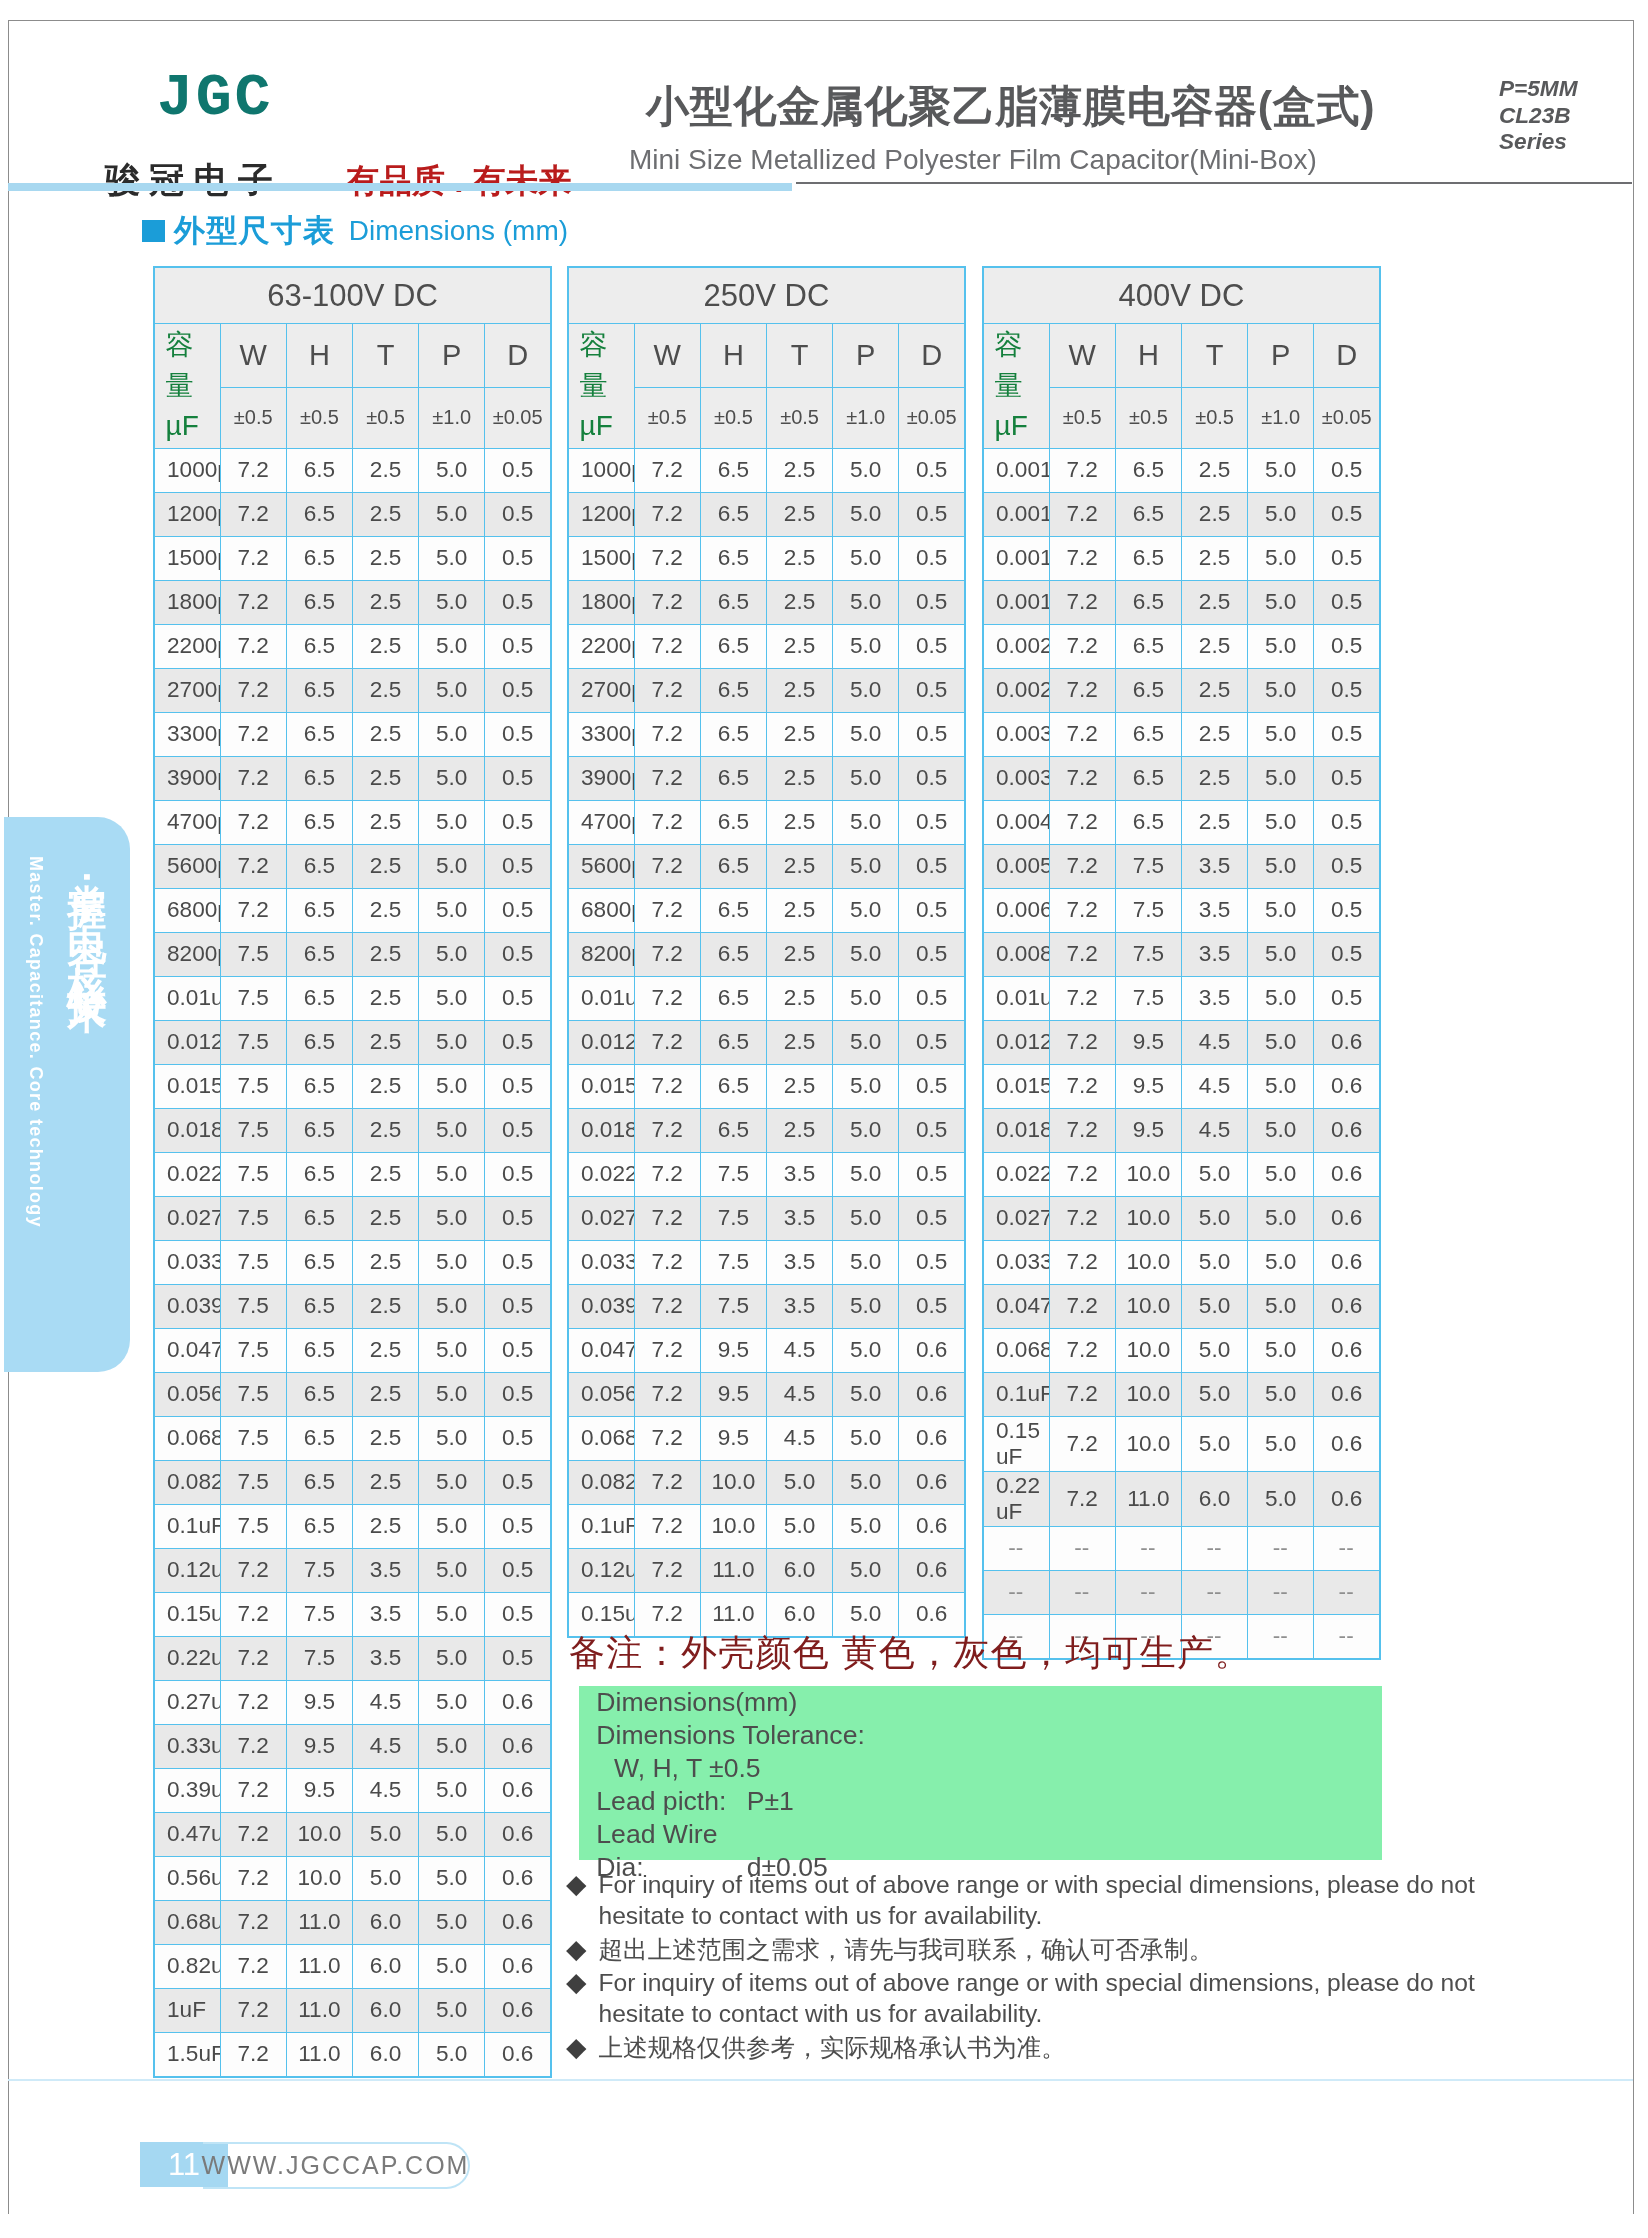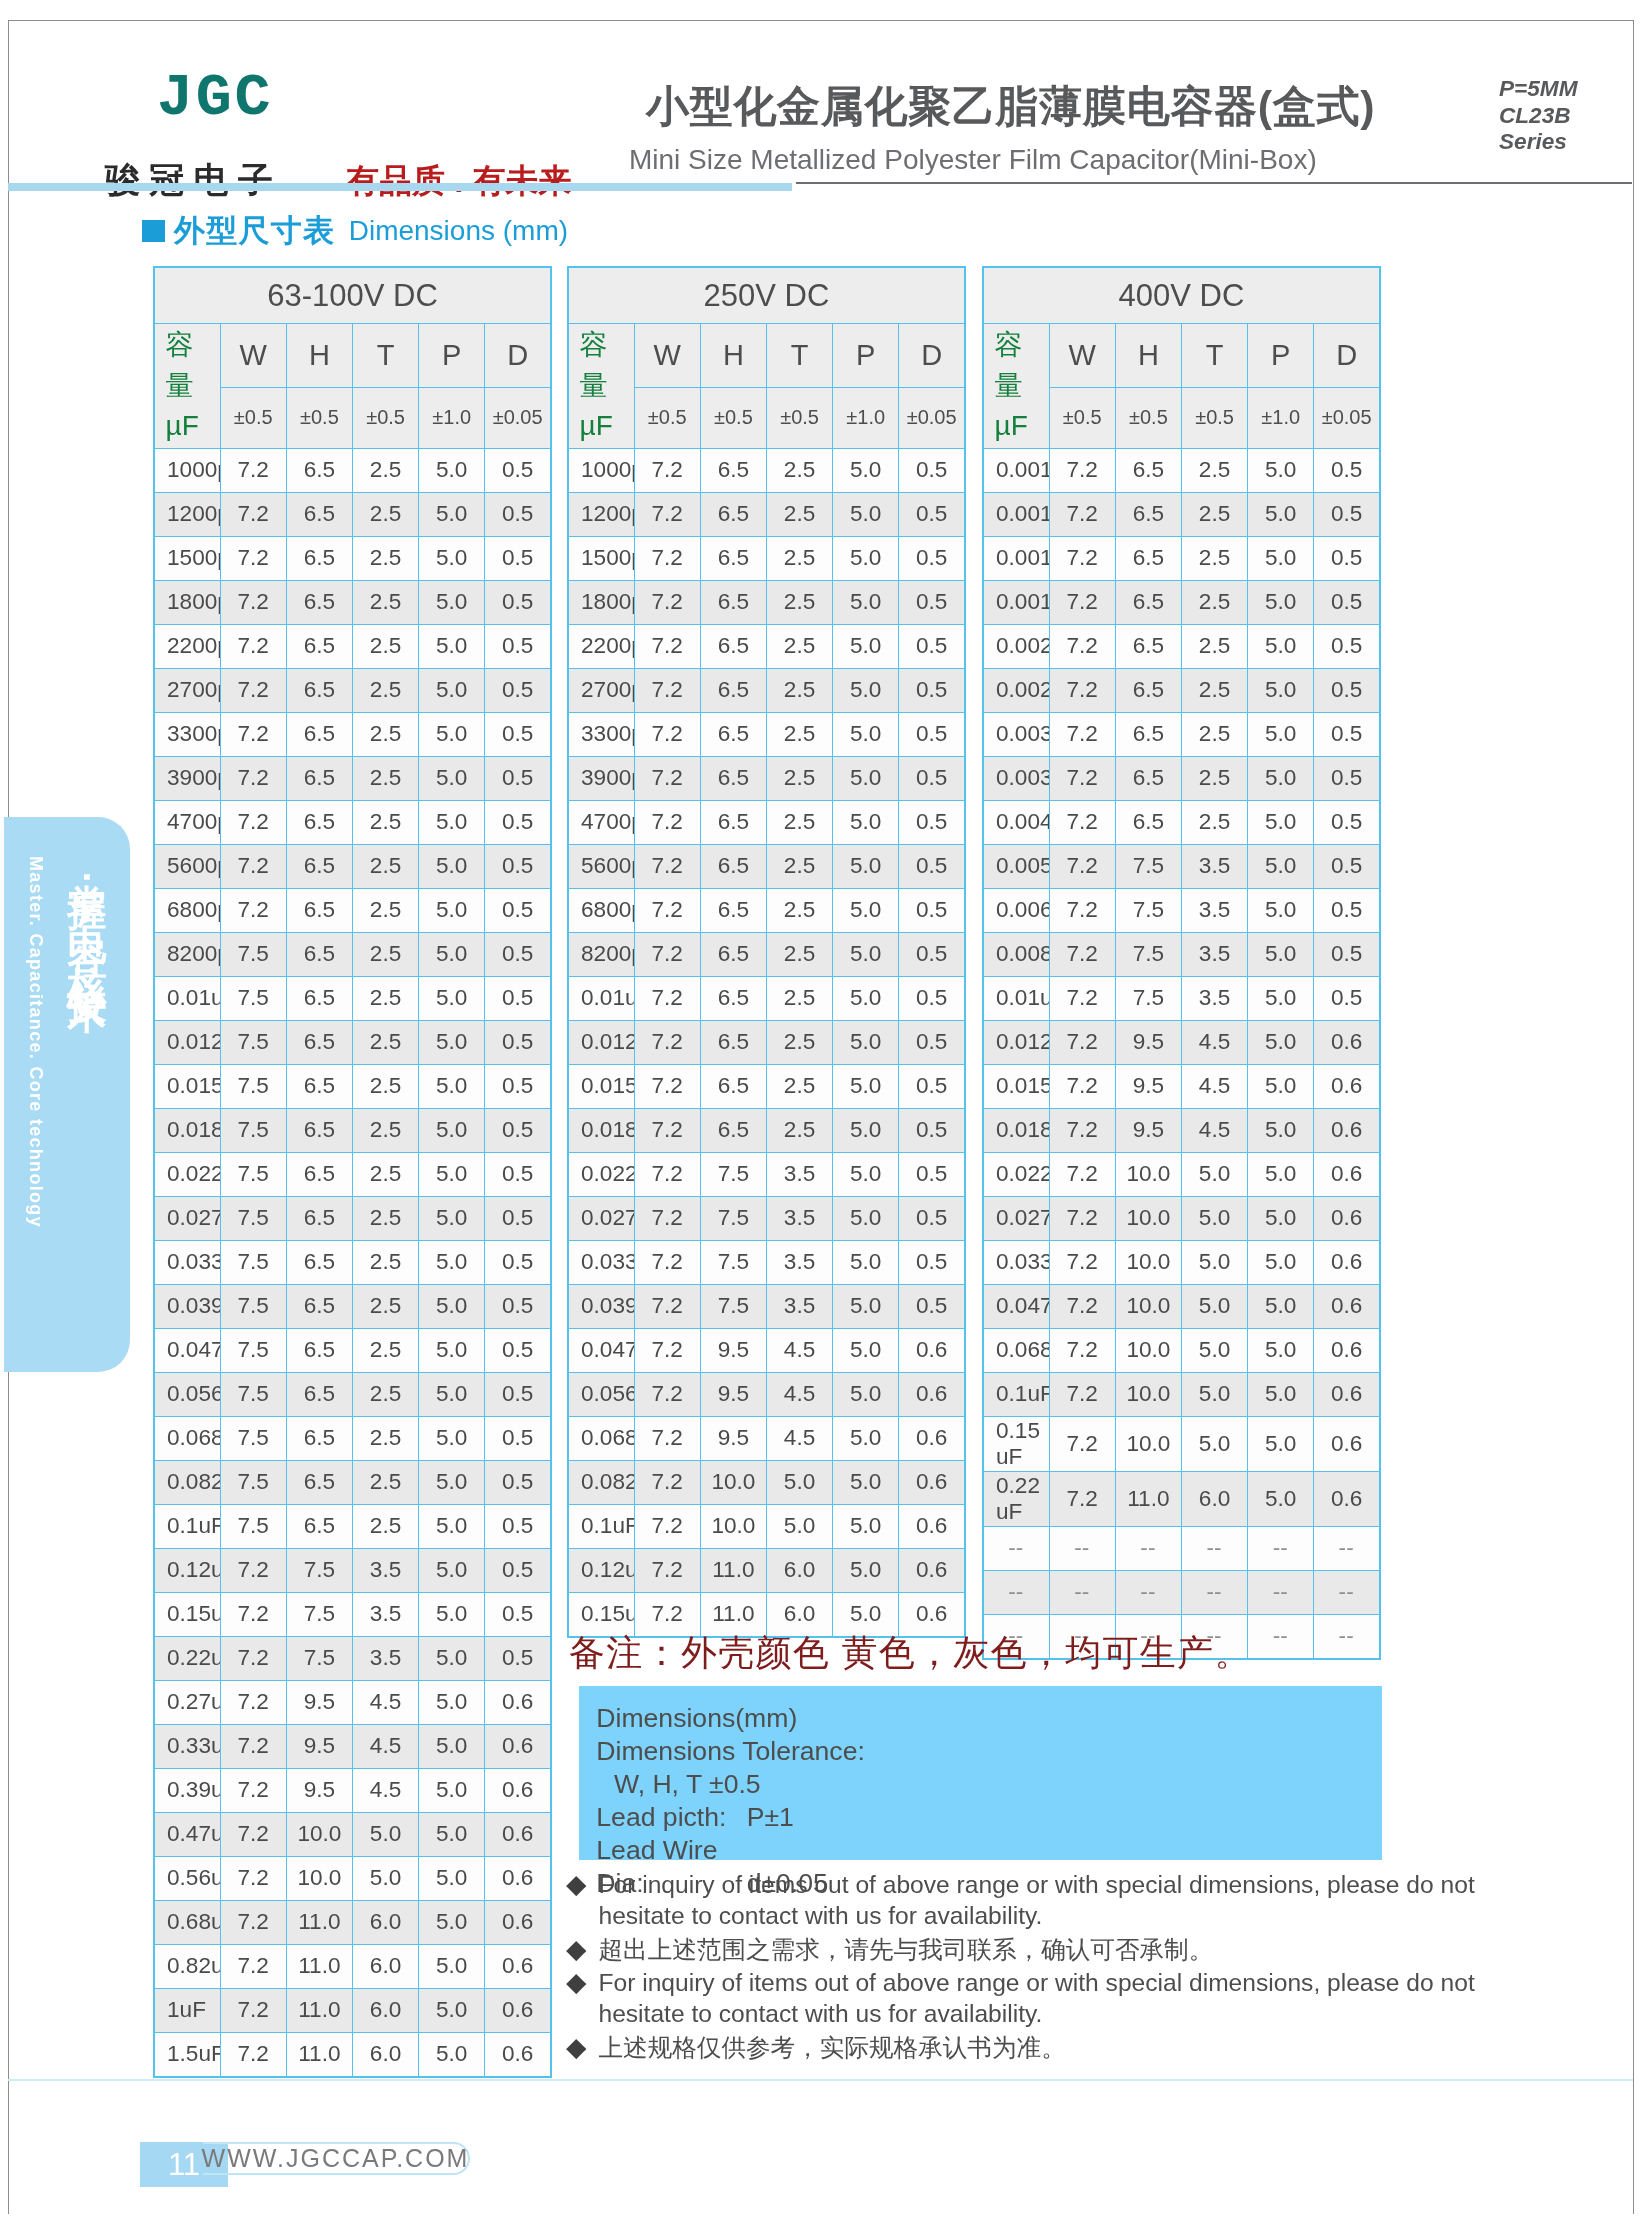--- a/index.html
+++ b/index.html
@@ -48,36 +48,36 @@
   
   .banner{left:4px;top:817px;width:126px;height:555px;background:#a9dbf4;
           border-radius:0 32px 32px 0;}
   .banner-cn{position:absolute;left:56px;top:36px;writing-mode:vertical-rl;
              font-size:39px;font-weight:bold;color:#ffffff;letter-spacing:9.3px;}
   .banner-en{position:absolute;left:21px;top:39px;writing-mode:vertical-rl;
              font-size:18px;font-weight:bold;color:#ffffff;letter-spacing:1.3px;}
 
   
   .remark{left:569px;top:1629px;font-size:36px;color:#7f1d1d;letter-spacing:1.3px;}
-  .info-box{left:579px;top:1686px;width:803px;height:174px;background:#7dd3fc;
-            padding-top:16px;box-sizing:border-box;}
+  .info-box{left:579px;top:1686px;width:803px;height:174px;background:#86efac;
+            box-sizing:border-box;}
   .info-line{margin-left:17.3px;font-size:26.6px;color:#4d4d4d;line-height:33px;}
   .info-line.indent{margin-left:35px;}
   .info-label{display:inline-block;width:143px;}
 
   
   .bullets{left:566px;top:1869px;width:944px;}
   .bullet{display:flex;gap:12px;font-size:24.6px;color:#4d4d4d;line-height:31px;margin-bottom:2.7px;}
   .diamond{font-size:26.6px;color:#3f3f3f;line-height:31px;flex:0 0 auto;}
 
   
   .foot-hairline{left:8px;top:2079px;width:1625px;height:2px;background:#cfeaf8;}
   .page-box{left:140px;top:2142px;width:88px;height:45px;background:#a5d8f2;color:#ffffff;
             font-size:31px;display:flex;align-items:center;justify-content:center;}
-  .site-pill{left:203px;top:2142px;width:267px;height:33px;border:2px solid #bfe4f6;
+  .site-pill{left:203px;top:2142px;width:267px;height:47px;border:2px solid #bfe4f6;
              border-left:none;border-radius:0 26.6px 26.6px 0;display:flex;align-items:center;
              justify-content:center;font-size:25px;color:#7a7a7a;letter-spacing:2px;
              box-sizing:border-box;}
 </style>
 </head>
 <body>
 
 <div class="page-frame abs"></div>
 
 <div class="abs logo-jgc">JGC</div>

